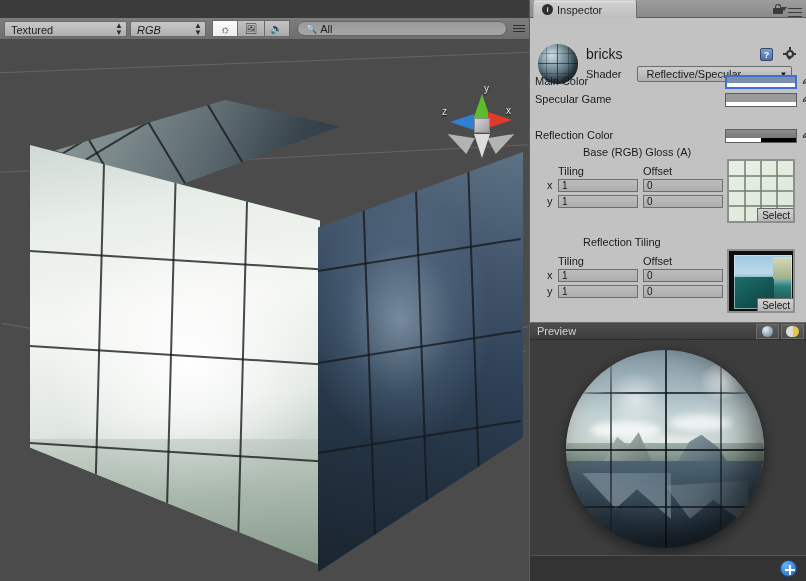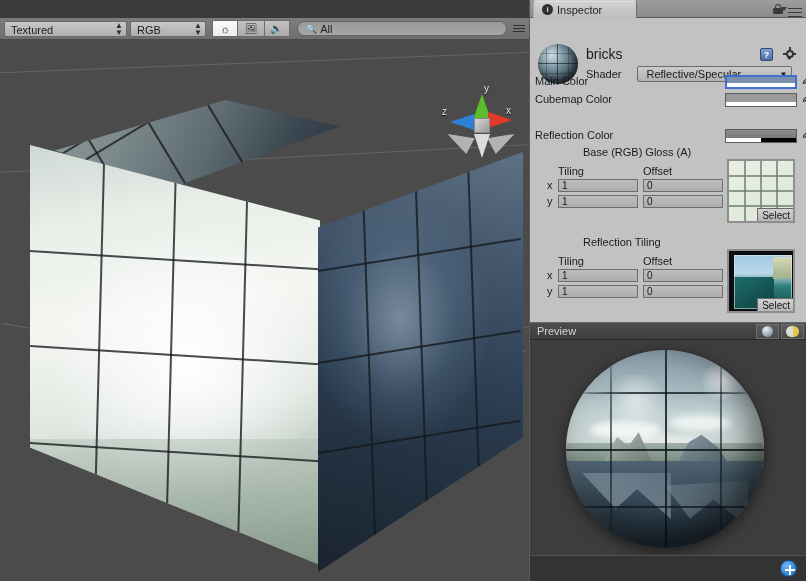--- a/index.html
+++ b/index.html
@@ -261,21 +261,21 @@
 <div id="app">
 
   <div id="scene-panel">
 
 
     <div id="scene-toolbar">
       <div class="dd" style="width:123px;">
         <span>Textured</span>
         <span class="dd-arrows">▲<br>▼</span>
       </div>
-      <div class="dd" style="width:76px;">
+      <div class="dd" style="width:76px;font-style:italic;">
         <span>RGB</span>
         <span class="dd-arrows">▲<br>▼</span>
       </div>
       <div style="display:flex;margin-left:3px;">
         <div class="tbtn on">
           <span>☼</span>
         </div>
         <div class="tbtn mid">
           <span style="font-size:10px;">🖼</span>
         </div>
@@ -425,21 +425,21 @@
         <div class="swatch focus" style="background:#7b8faa;">
           <div class="alpha" style="background:#ffffff;"></div>
         </div>
         <svg class="picker" viewBox="0 0 12 16">
           <path d="M9 2 L10.6 3.6 L5.2 9 L3.4 9.4 L3.8 7.6 Z" fill="none" stroke="#333" stroke-width="1.1"></path>
           <circle cx="9.8" cy="2.8" r="1.6" fill="#333"></circle>
         </svg>
       </div>
 
       <div class="prop-row" style="top:74px;">
-        <span class="prop-lbl">Cubemap Color</span>
+        <span class="prop-lbl">Specular Game</span>
         <div class="swatch" style="background:#9a9a9a;">
           <div class="alpha" style="background:#ffffff;"></div>
         </div>
         <svg class="picker" viewBox="0 0 12 16">
           <path d="M9 2 L10.6 3.6 L5.2 9 L3.4 9.4 L3.8 7.6 Z" fill="none" stroke="#333" stroke-width="1.1"></path>
           <circle cx="9.8" cy="2.8" r="1.6" fill="#333"></circle>
         </svg>
       </div>
 
 

